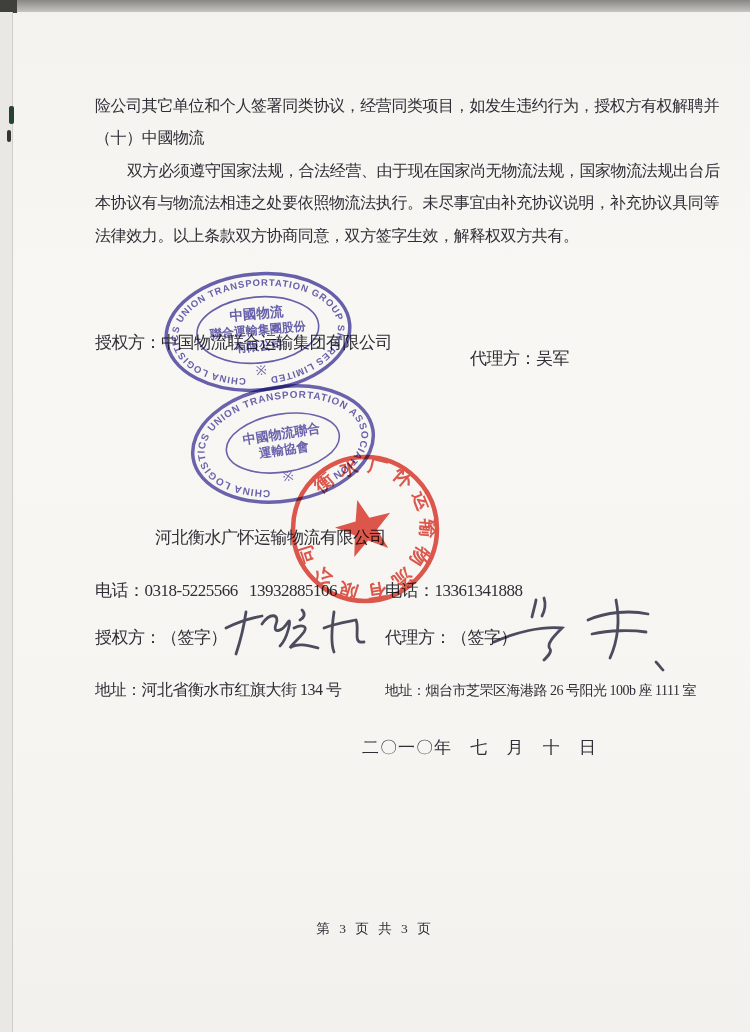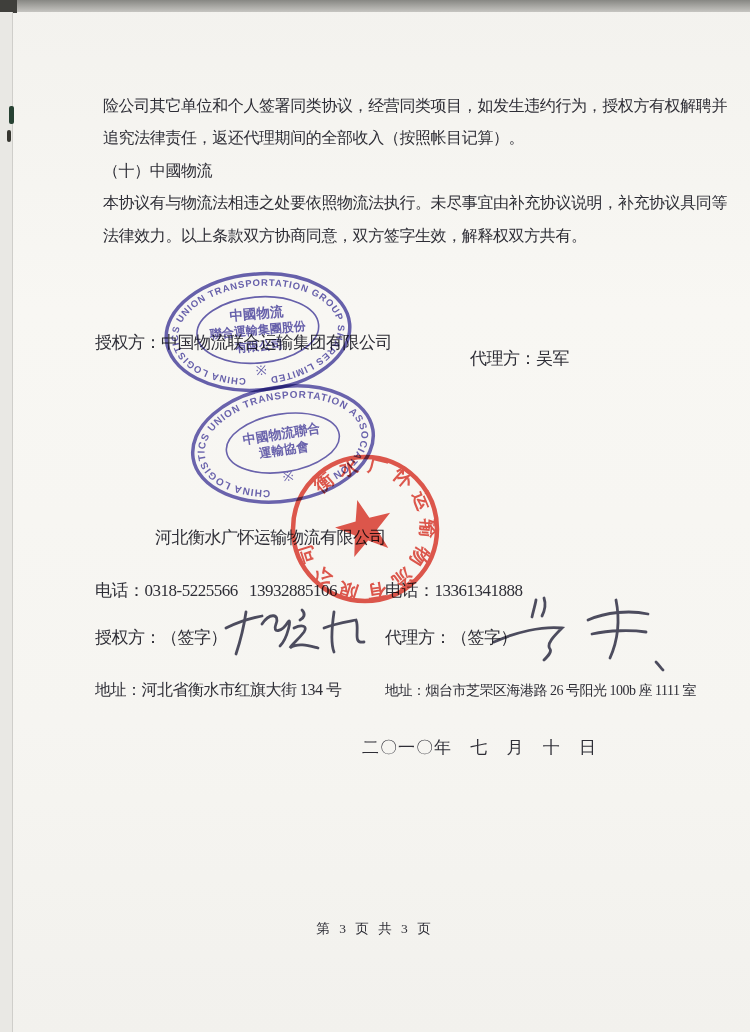--- a/index.html
+++ b/index.html
@@ -11,21 +11,21 @@
   
   .edge-top{position:absolute;left:0;top:0;width:750px;height:12px;
     background:linear-gradient(180deg,#878783,#c6c5c1);}
   .edge-corner{position:absolute;left:0;top:0;width:17px;height:13px;background:#3f3f3b;}
   .edge-left{position:absolute;left:0;top:12px;width:12px;height:1020px;
     background:#e9e8e4;border-right:1px solid #cfceca;}
   .speck1{position:absolute;left:9px;top:106px;width:5px;height:18px;background:#274233;border-radius:2px;}
   .speck2{position:absolute;left:7px;top:130px;width:4px;height:12px;background:#35352f;border-radius:2px;}
 
   
-  .body-text{position:absolute;left:95px;top:90px;width:620px;margin-left:8px;}
+  .body-text{position:absolute;left:95px;top:90px;width:620px;}
   .bline{font-size:16px;letter-spacing:-0.4px;line-height:32.4px;height:32.4px;white-space:nowrap;}
   .bline.indent{text-indent:2em;}
 
   .line{position:absolute;white-space:pre;font-size:17px;letter-spacing:-0.5px;}
   .l-auth{left:95px;top:331px;}
   .l-agent{left:470px;top:331px;margin-top:16px;}
   .l-assoc{left:155px;top:431px;}
   .l-company{left:155px;top:526px;}
   .l-phoneL{left:95px;top:579px;}
   .l-phoneR{left:385px;top:579px;}
@@ -55,22 +55,22 @@
 <div class="scan">
 
   <div class="edge-top"></div>
   <div class="edge-corner"></div>
   <div class="edge-left"></div>
   <div class="speck1"></div>
   <div class="speck2"></div>
 
   <div class="body-text">
     <div class="bline">险公司其它单位和个人签署同类协议，经营同类项目，如发生违约行为，授权方有权解聘并</div>
-    <div class="bline">追究法律责任，返还代理期间的全部收入（按照帐目记算）。</div>
     <div class="bline">（十）中國物流</div>
+    <div class="bline indent">双方必须遵守国家法规，合法经营、由于现在国家尚无物流法规，国家物流法规出台后</div>
     <div class="bline">本协议有与物流法相违之处要依照物流法执行。未尽事宜由补充协议说明，补充协议具同等</div>
     <div class="bline">法律效力。以上条款双方协商同意，双方签字生效，解释权双方共有。</div>
   </div>
 
   <div class="line l-auth"><span>授权方：</span><span>中国物流联合运输集团有限公司</span></div>
   <div class="line l-agent"><span>代理方：</span><span>吴军</span></div>
 
   <div class="line l-company">河北衡水广怀运输物流有限公司</div>
 
   <div class="line l-phoneL"><span>电话：</span><span>0318-5225566   13932885106</span></div>

